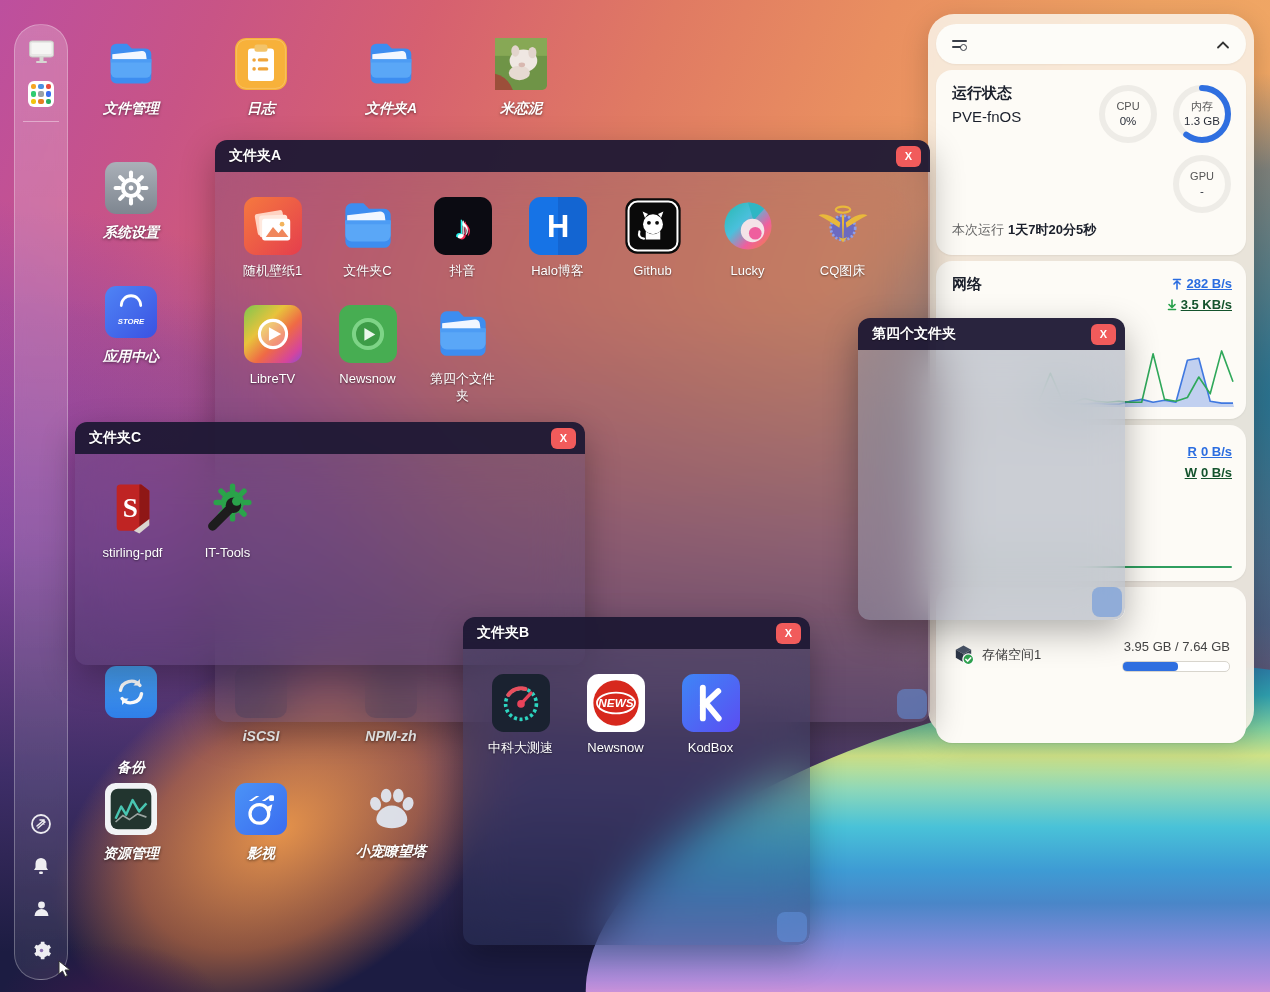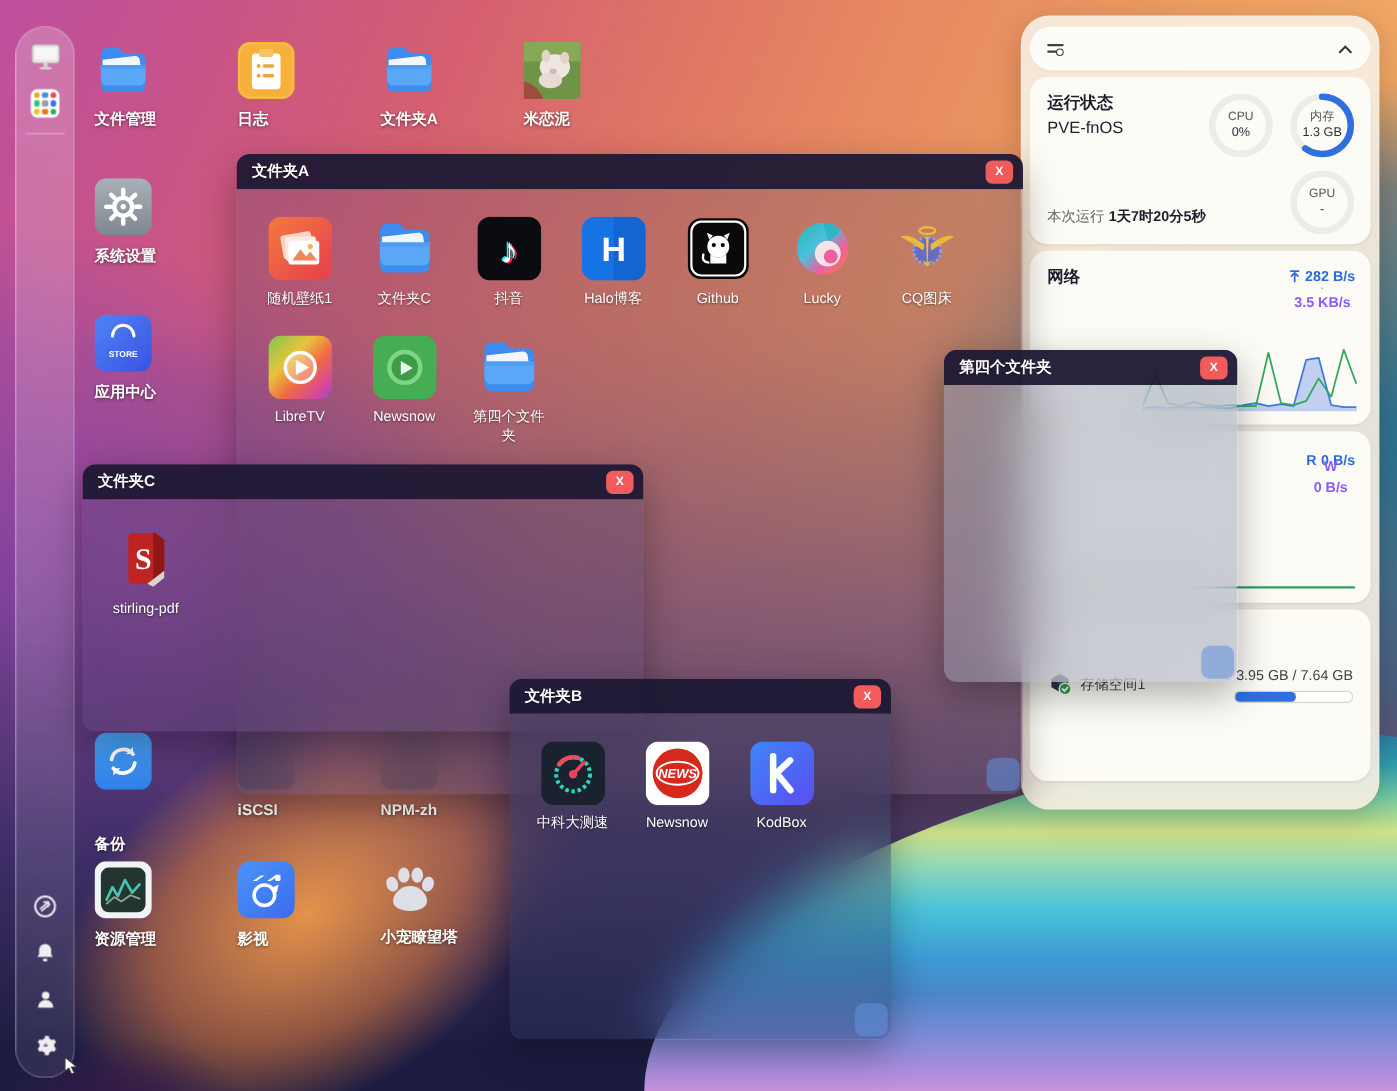--- a/index.html
+++ b/index.html
@@ -25,21 +25,21 @@
     background:linear-gradient(180deg,rgba(255,255,255,.22),rgba(255,255,255,.08));
     border:1px solid rgba(255,255,255,.28);backdrop-filter:blur(6px);
     display:flex;flex-direction:column;align-items:center;}
   .sb-item{width:30px;height:30px;display:flex;align-items:center;justify-content:center;margin-top:12px;cursor:pointer;}
   .sb-div{width:36px;height:1px;background:rgba(255,255,255,.4);margin-top:12px;}
   .sb-bottom{margin-top:auto;display:flex;flex-direction:column;align-items:center;padding-bottom:14px;}
   .appgrid{width:26px;height:26px;border-radius:6px;background:#fff;display:grid;
     grid-template-columns:repeat(3,1fr);gap:2px;padding:3px;box-sizing:border-box;}
   .appgrid i{border-radius:2px;display:block;}
   
-  .dtile{position:absolute;width:90px;display:flex;flex-direction:column;align-items:flex-start;z-index:1;cursor:pointer;}
+  .dtile{position:absolute;width:90px;display:flex;flex-direction:column;align-items:center;z-index:1;cursor:pointer;font-style:italic;}
   .dtile .ticon{width:52px;height:52px;margin-bottom:10px;}
   .dtile .tlabel{font-size:14px;font-weight:600;color:#fff;text-shadow:0 1px 3px rgba(0,0,0,.55);
     text-align:center;line-height:1.25;}
   .ticon svg{width:100%;height:100%;display:block;}
   
   .fwin{position:absolute;border-radius:12px;overflow:hidden;box-shadow:0 12px 34px rgba(0,0,0,.30);}
   .fwin-bar{height:32px;background:rgba(30,24,52,.95);display:flex;align-items:center;}
   .fwin-title{color:#fff;font-size:14px;font-weight:700;padding-left:14px;text-shadow:0 1px 1px rgba(0,0,0,.4);}
   .fwin-close{margin-left:auto;margin-right:9px;width:25px;height:21px;border-radius:6px;background:#f15b5b;
     color:#fff;font-size:11px;font-weight:700;display:flex;align-items:center;justify-content:center;cursor:pointer;}
@@ -63,38 +63,38 @@
   .panel{position:absolute;left:928px;top:14px;width:326px;height:722px;border-radius:26px;z-index:5;
     background:rgba(248,240,227,.90);backdrop-filter:blur(8px);box-shadow:0 8px 28px rgba(0,0,0,.18);
     padding:10px 8px;box-sizing:border-box;}
   .ppill{height:40px;border-radius:20px;background:#fdfcf8;display:flex;align-items:center;
     justify-content:space-between;padding:0 16px;margin-bottom:6px;box-shadow:0 1px 2px rgba(0,0,0,.05);}
   .flt{display:flex;flex-direction:column;gap:4px;cursor:pointer;}
   .flt .l1{width:15px;height:2px;background:#3a3f48;border-radius:1px;}
   .flt .l2{width:9px;height:2px;background:#3a3f48;border-radius:1px;position:relative;}
   .flt .l2::after{content:"";position:absolute;right:-6px;top:-2px;width:5px;height:5px;border:1.5px solid #3a3f48;border-radius:50%;}
   .pcard{position:relative;background:#fdfbf6;border-radius:16px;margin-bottom:6px;box-shadow:0 1px 2px rgba(0,0,0,.06);}
-  .p-status{height:152px;}
+  .p-status{height:185px;}
   .p-net{height:158px;}
   .p-disk{height:156px;}
   .p-store{height:156px;margin-bottom:0;}
   .ps-title{position:absolute;left:16px;top:14px;font-size:15px;font-weight:700;color:#1a1f2b;}
   .ps-host{position:absolute;left:16px;top:38px;font-size:15px;color:#1a1f2b;}
   .ring{position:absolute;width:60px;height:60px;}
   .ring svg{position:absolute;inset:0;}
   .ring .rtxt{position:absolute;inset:0;display:flex;flex-direction:column;align-items:center;justify-content:center;}
   .ring .rl{font-size:11px;color:#555;line-height:1.3;}
   .ring .rv{font-size:11.5px;color:#2a2f3a;line-height:1.3;}
   .ring-cpu{right:88px;top:14px;} .ring-mem{right:14px;top:14px;} .ring-gpu{right:14px;top:84px;}
   .ps-uptime{position:absolute;left:16px;bottom:16px;font-size:13px;color:#666;}
   .ps-uptime b{color:#1a1f2b;margin-left:4px;}
   .pn-title{position:absolute;left:16px;top:14px;font-size:15px;font-weight:700;color:#1a1f2b;}
   .rates{position:absolute;right:14px;top:12px;text-align:right;}
-  .rate{display:flex;align-items:center;justify-content:flex-end;gap:4px;height:21px;font-size:13px;font-weight:700;}
-  .rate.up{color:#2b6de0;} .rate.down{color:#8b5cf6;flex-direction:column;}
+  .rate{display:flex;align-items:center;justify-content:flex-end;gap:4px;height:21px;font-size:13px;font-weight:700;text-decoration:underline;}
+  .rate.up{color:#2b6de0;} .rate.down{color:#14532d;}
   .netchart{position:absolute;right:12px;bottom:12px;}
   .diskline{position:absolute;left:14px;right:14px;bottom:12px;height:3px;}
   .diskline i{display:block;height:1.5px;background:#2f9e5f;border-radius:1px;}
   .st-row{position:absolute;left:16px;top:56px;display:flex;align-items:center;}
   .st-name{font-size:13px;color:#404040;margin-left:7px;}
   .st-val{position:absolute;right:16px;top:52px;font-size:13px;color:#444;}
   .st-bar{position:absolute;right:16px;top:74px;width:106px;height:9px;border:1px solid #d8d5cd;border-radius:5px;background:#fff;}
   .st-fill{height:100%;background:#2f6fe0;border-radius:4px;}
   
   .cursor{position:absolute;left:58px;top:960px;z-index:99;}
@@ -596,20 +596,43 @@
         <div class="ticon">
           <svg viewBox="0 0 64 64">
             <path d="M14 10a4 4 0 0 1 4-4h23l9 7v35l-11 9H18a4 4 0 0 1-4-4z" fill="#bf2423"></path>
             <path d="M41 6l9 7v35l-11 9V6z" fill="#8f1716"></path>
             <path d="M33 57l17-13v7l-11 9z" fill="#d9d4cf"></path>
             <text x="29" y="42" font-size="30" fill="#fff" text-anchor="middle" font-weight="bold" font-family="Liberation Serif,serif">S</text>
           </svg>
         </div>
         <div class="tlabel">stirling-pdf</div>
       </div>
+      <div class="tile">
+        <div class="ticon">
+          <svg viewBox="0 0 64 64">
+            <g stroke="#2aa34a" fill="none">
+              <circle cx="37" cy="26" r="9" stroke-width="7.5"></circle>
+              <g stroke-width="6" stroke-linecap="round">
+                <line x1="37" y1="8" x2="37" y2="12"></line>
+                <line x1="37" y1="40" x2="37" y2="44"></line>
+                <line x1="19" y1="26" x2="23" y2="26"></line>
+                <line x1="51" y1="26" x2="55" y2="26"></line>
+                <line x1="24.3" y1="13.3" x2="27.1" y2="16.1"></line>
+                <line x1="46.9" y1="35.9" x2="49.7" y2="38.7"></line>
+                <line x1="24.3" y1="38.7" x2="27.1" y2="35.9"></line>
+                <line x1="46.9" y1="16.1" x2="49.7" y2="13.3"></line>
+              </g>
+            </g>
+            <path d="M15 52L33 34" stroke="#1d1d1d" stroke-width="10" stroke-linecap="round"></path>
+            <circle cx="38" cy="29" r="8.5" fill="#1d1d1d"></circle>
+            <circle cx="41.5" cy="24.5" r="5" fill="#2aa34a"></circle>
+          </svg>
+        </div>
+        <div class="tlabel">IT-Tools</div>
+      </div>
     </div>
 </div>
 
 <div class="fwin" id="win-4">
   <div class="fwin-bar">
     <span class="fwin-title">第四个文件夹</span>
     <span class="fwin-close">X</span>
   </div>
   <div class="fwin-body"></div>
   <div class="fwin-grip"></div>

